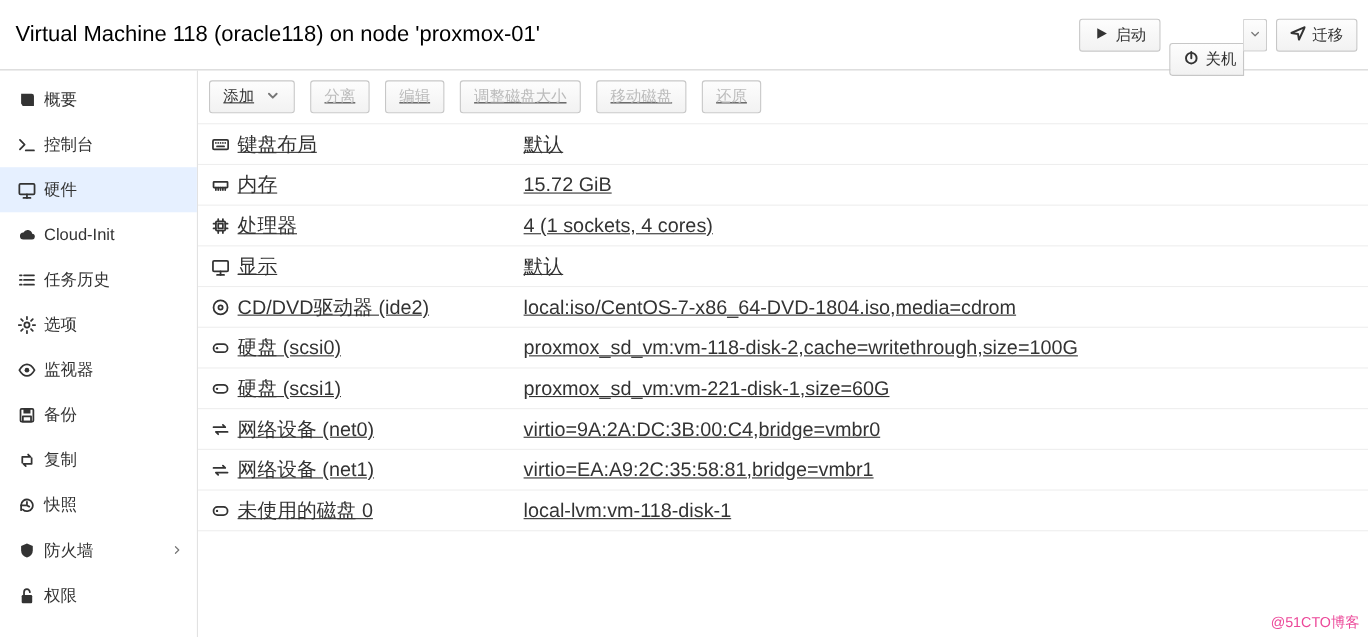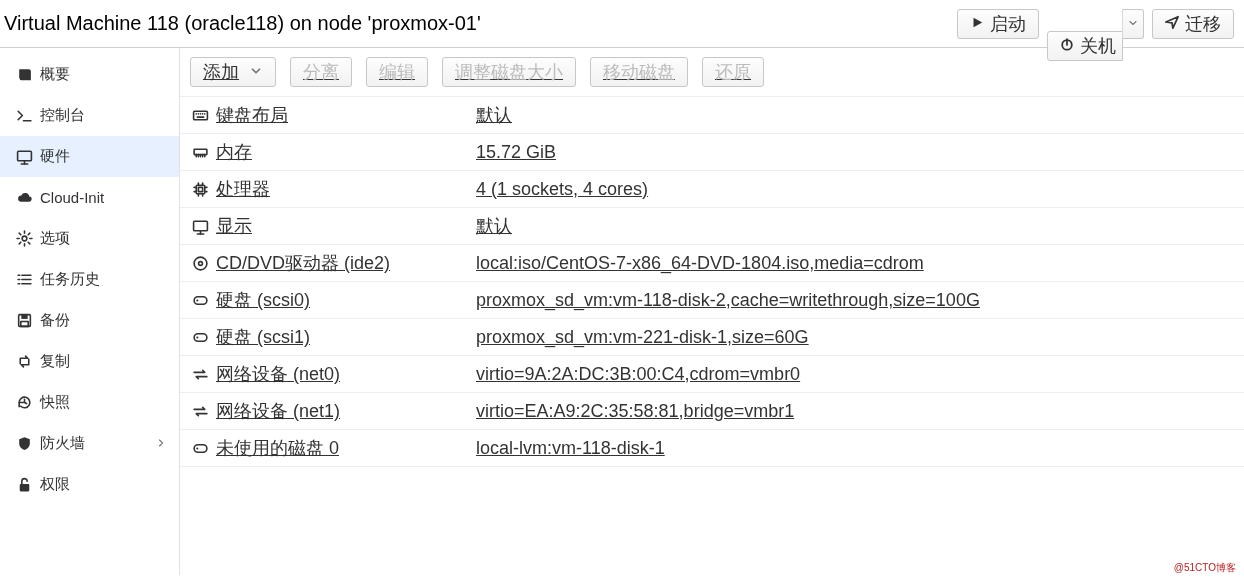--- a/index.html
+++ b/index.html
@@ -21,39 +21,39 @@
     margin:0;
     width:1244px;
     height:579px;
     font-family:"Helvetica Neue",Helvetica,Arial,"Microsoft YaHei","PingFang SC",sans-serif;
     font-size:14px;
     color:var(--text);
     background:#fff;
     position:relative;
   }
   .titlebar{
-    height:48px;
-    padding:0 10px 0 4px;
+    height:64px;
+    padding:0 10px 0 14px;
     display:flex;
     align-items:center;
     border-bottom:1px solid var(--border);
   }
   .titlebar .title{font-size:20px;color:var(--heading);}
   .titlebar .spacer{flex:1;}
   .btn{
     display:inline-flex;
     align-items:center;
     gap:6px;
     height:30px;
     padding:0 12px;
     background:linear-gradient(var(--btn-grad-top),var(--btn-grad-bot));
     border:1px solid var(--btn-border);
     border-radius:3px;
     color:var(--text);
-    font-size:18px;
+    font-size:14px;
     cursor:pointer;
     user-select:none;
     margin-left:8px;
     white-space:nowrap;
   }
   .btn.split{padding-right:6px;margin-top:44px;}
   .btn .caret{margin-left:4px;color:var(--muted);}
   .btn svg{width:14px;height:14px;stroke:currentColor;fill:none;stroke-width:2;}
   .split-group{display:flex;align-items:center;}
   .split-group .btn{margin-left:8px;border-top-right-radius:0;border-bottom-right-radius:0;}
@@ -90,21 +90,21 @@
   .grid{border-top:1px solid var(--row-border);}
   .row{
     display:flex;align-items:center;height:37px;
     padding:0 4px;border-bottom:1px solid var(--row-border);
     font-size:18px;
   }
   .row .col-icon{width:32px;display:flex;align-items:center;justify-content:center;color:#333;}
   .row .col-icon svg{width:17px;height:17px;}
   .row .col-name{width:260px;}
   .row .col-value{flex:1;}
-  .watermark{position:absolute;right:8px;bottom:4px;color:#b91c1c;font-size:10px;text-align:right;}
+  .watermark{position:absolute;right:8px;bottom:4px;color:#ec4899;font-size:13px;text-align:right;}
   svg{stroke:currentColor;fill:none;stroke-width:1.5;stroke-linecap:round;stroke-linejoin:round;}
   .fill svg{fill:currentColor;stroke:none;}
 </style>
 </head>
 <body>
 
 <svg width="0" height="0" style="position:absolute">
   <defs>
     <g id="i-play">
         <polygon points="4,3 14,8.5 4,14" fill="currentColor" stroke="none"></polygon>
@@ -280,32 +280,40 @@
       <span class="sb-icon fill">
           <svg viewBox="0 0 16 16">
             <use href="#i-cloud"></use>
           </svg>
         </span>
       <span class="sb-label">Cloud-Init</span>
     </div>
     <div class="sb-item">
       <span class="sb-icon">
           <svg viewBox="0 0 16 16">
+            <use href="#i-list"></use>
+          </svg>
+        </span>
+      <span class="sb-label">任务历史</span>
+    </div>
+    <div class="sb-item">
+      <span class="sb-icon">
+          <svg viewBox="0 0 16 16">
             <use href="#i-gear"></use>
           </svg>
         </span>
       <span class="sb-label">选项</span>
     </div>
     <div class="sb-item">
       <span class="sb-icon">
           <svg viewBox="0 0 16 16">
-            <use href="#i-list"></use>
-          </svg>
-        </span>
-      <span class="sb-label">任务历史</span>
+            <use href="#i-eye"></use>
+          </svg>
+        </span>
+      <span class="sb-label">监视器</span>
     </div>
     <div class="sb-item">
       <span class="sb-icon">
           <svg viewBox="0 0 16 16">
             <use href="#i-save"></use>
           </svg>
         </span>
       <span class="sb-label">备份</span>
     </div>
     <div class="sb-item">
@@ -434,21 +442,21 @@
           <span class="col-name">硬盘 (scsi1)</span>
           <span class="col-value">proxmox_sd_vm:vm-221-disk-1,size=60G</span>
         </div>
         <div class="row">
           <span class="col-icon">
             <svg viewBox="0 0 16 16">
               <use href="#i-net"></use>
             </svg>
           </span>
           <span class="col-name">网络设备 (net0)</span>
-          <span class="col-value">virtio=9A:2A:DC:3B:00:C4,cdrom=vmbr0</span>
+          <span class="col-value">virtio=9A:2A:DC:3B:00:C4,bridge=vmbr0</span>
         </div>
         <div class="row">
           <span class="col-icon">
             <svg viewBox="0 0 16 16">
               <use href="#i-net"></use>
             </svg>
           </span>
           <span class="col-name">网络设备 (net1)</span>
           <span class="col-value">virtio=EA:A9:2C:35:58:81,bridge=vmbr1</span>
         </div>

